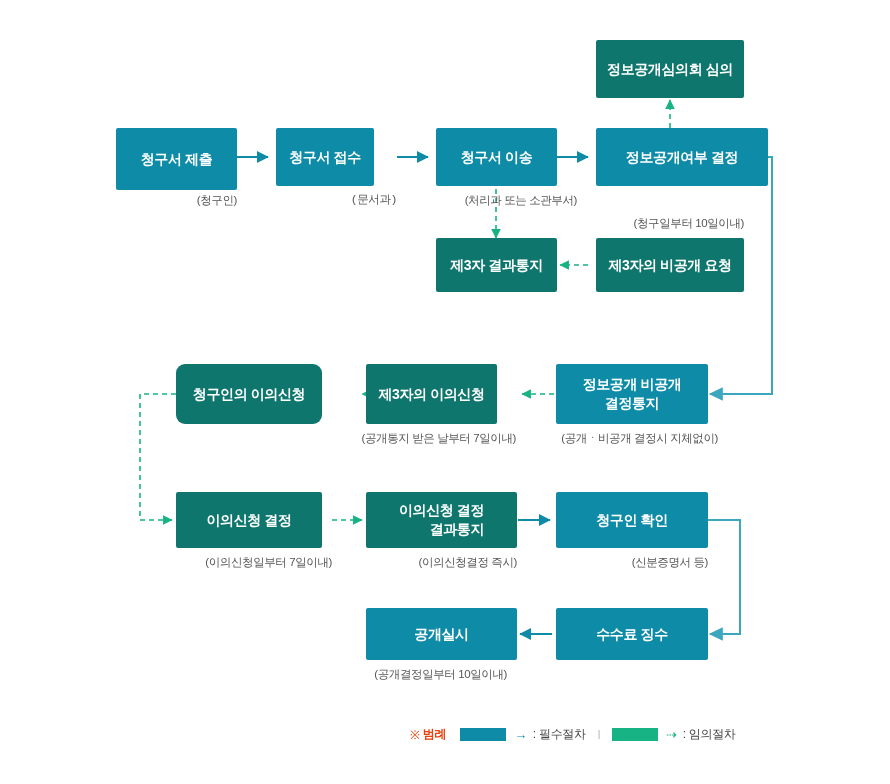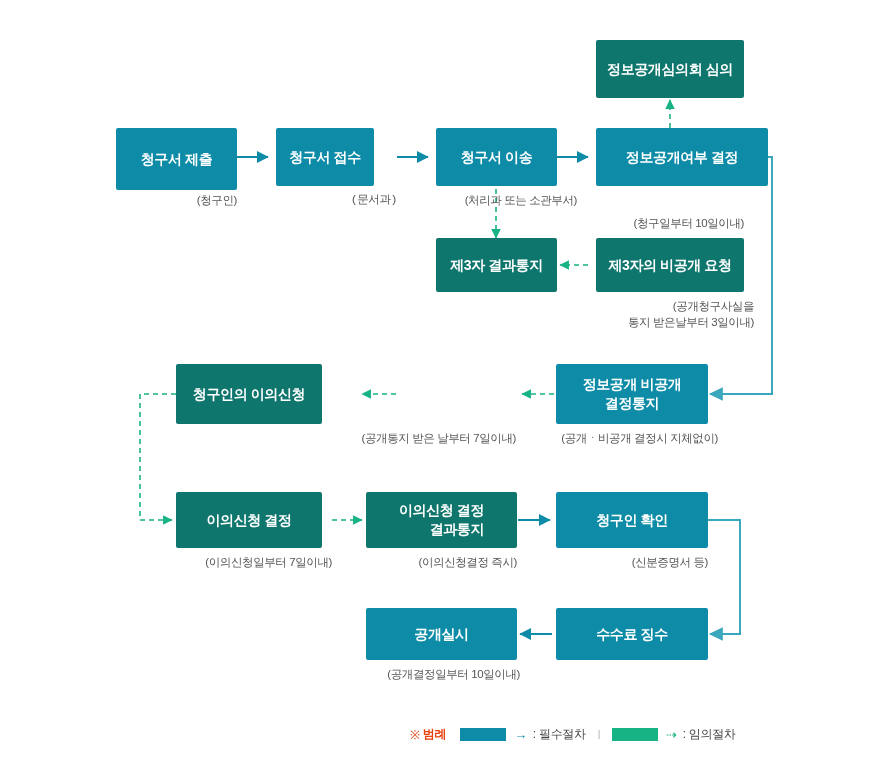--- a/index.html
+++ b/index.html
@@ -153,45 +153,44 @@
   <div class="caption" style="left:416px; top:192px; width:161px;">(처리과 또는 소관부서)</div>
 
   <div class="box teal" style="left:596px; top:128px; width:172px; height:58px;">정보공개여부 결정</div>
   <div class="caption" style="left:596px; top:192px; width:148px;margin-top:23px;">(청구일부터 10일이내)</div>
 
   <div class="box green" style="left:596px; top:40px; width:148px; height:58px;">정보공개심의회 심의</div>
 
   <div class="box green" style="left:436px; top:238px; width:121px; height:54px;">제3자 결과통지</div>
 
   <div class="box green" style="left:596px; top:238px; width:148px; height:54px;">제3자의 비공개 요청</div>
-  <div class="caption" style="left:586px; top:298px; width:168px;">(공개청구사실을
-통지 받은날부터 3일이내)</div>
 
   <div class="box teal" style="left:556px; top:364px; width:152px; height:60px; white-space:pre-line;">정보공개 비공개
 결정통지</div>
   <div class="caption" style="left:546px; top:430px; width:172px;">(공개ㆍ비공개 결정시 지체없이)</div>
 
+  <div class="box green" style="left:366px; top:364px; width:131px; height:60px;">제3자의 이의신청</div>
   <div class="caption" style="left:356px; top:430px; width:160px;">(공개통지 받은 날부터 7일이내)</div>
 
-  <div class="box green" style="left:176px; top:364px; width:146px; height:60px;">청구인의 이의신청</div>
+  <div class="box green" style="left:176px; top:364px; width:146px; height:60px;border-radius:9px;">청구인의 이의신청</div>
 
   <div class="box green" style="left:176px; top:492px; width:146px; height:56px;">이의신청 결정</div>
   <div class="caption" style="left:166px; top:554px; width:166px;">(이의신청일부터 7일이내)</div>
 
   <div class="box green" style="left:366px; top:492px; width:151px; height:56px; white-space:pre-line;">이의신청 결정
 결과통지</div>
   <div class="caption" style="left:366px; top:554px; width:151px;">(이의신청결정 즉시)</div>
 
   <div class="box teal" style="left:556px; top:492px; width:152px; height:56px;">청구인 확인</div>
   <div class="caption" style="left:556px; top:554px; width:152px;">(신분증명서  등)</div>
 
   <div class="box teal" style="left:556px; top:608px; width:152px; height:52px;">수수료 징수</div>
 
   <div class="box teal" style="left:366px; top:608px; width:151px; height:52px;">공개실시</div>
-  <div class="caption" style="left:349px; top:666px; width:171px;">(공개결정일부터 10일이내)</div>
+  <div class="caption" style="left:336px; top:666px; width:171px;">(공개결정일부터 10일이내)</div>
 
   <div class="legend">
     <span class="star">※</span>
     <span class="lbl-title">범례</span>
     <span class="swatch sw-teal"></span>
     <span class="mini-arrow">→</span>
     <span class="txt">: 필수절차</span>
     <span class="sep">l</span>
     <span class="swatch sw-green"></span>
     <span class="mini-arrow-g">⇢</span>

